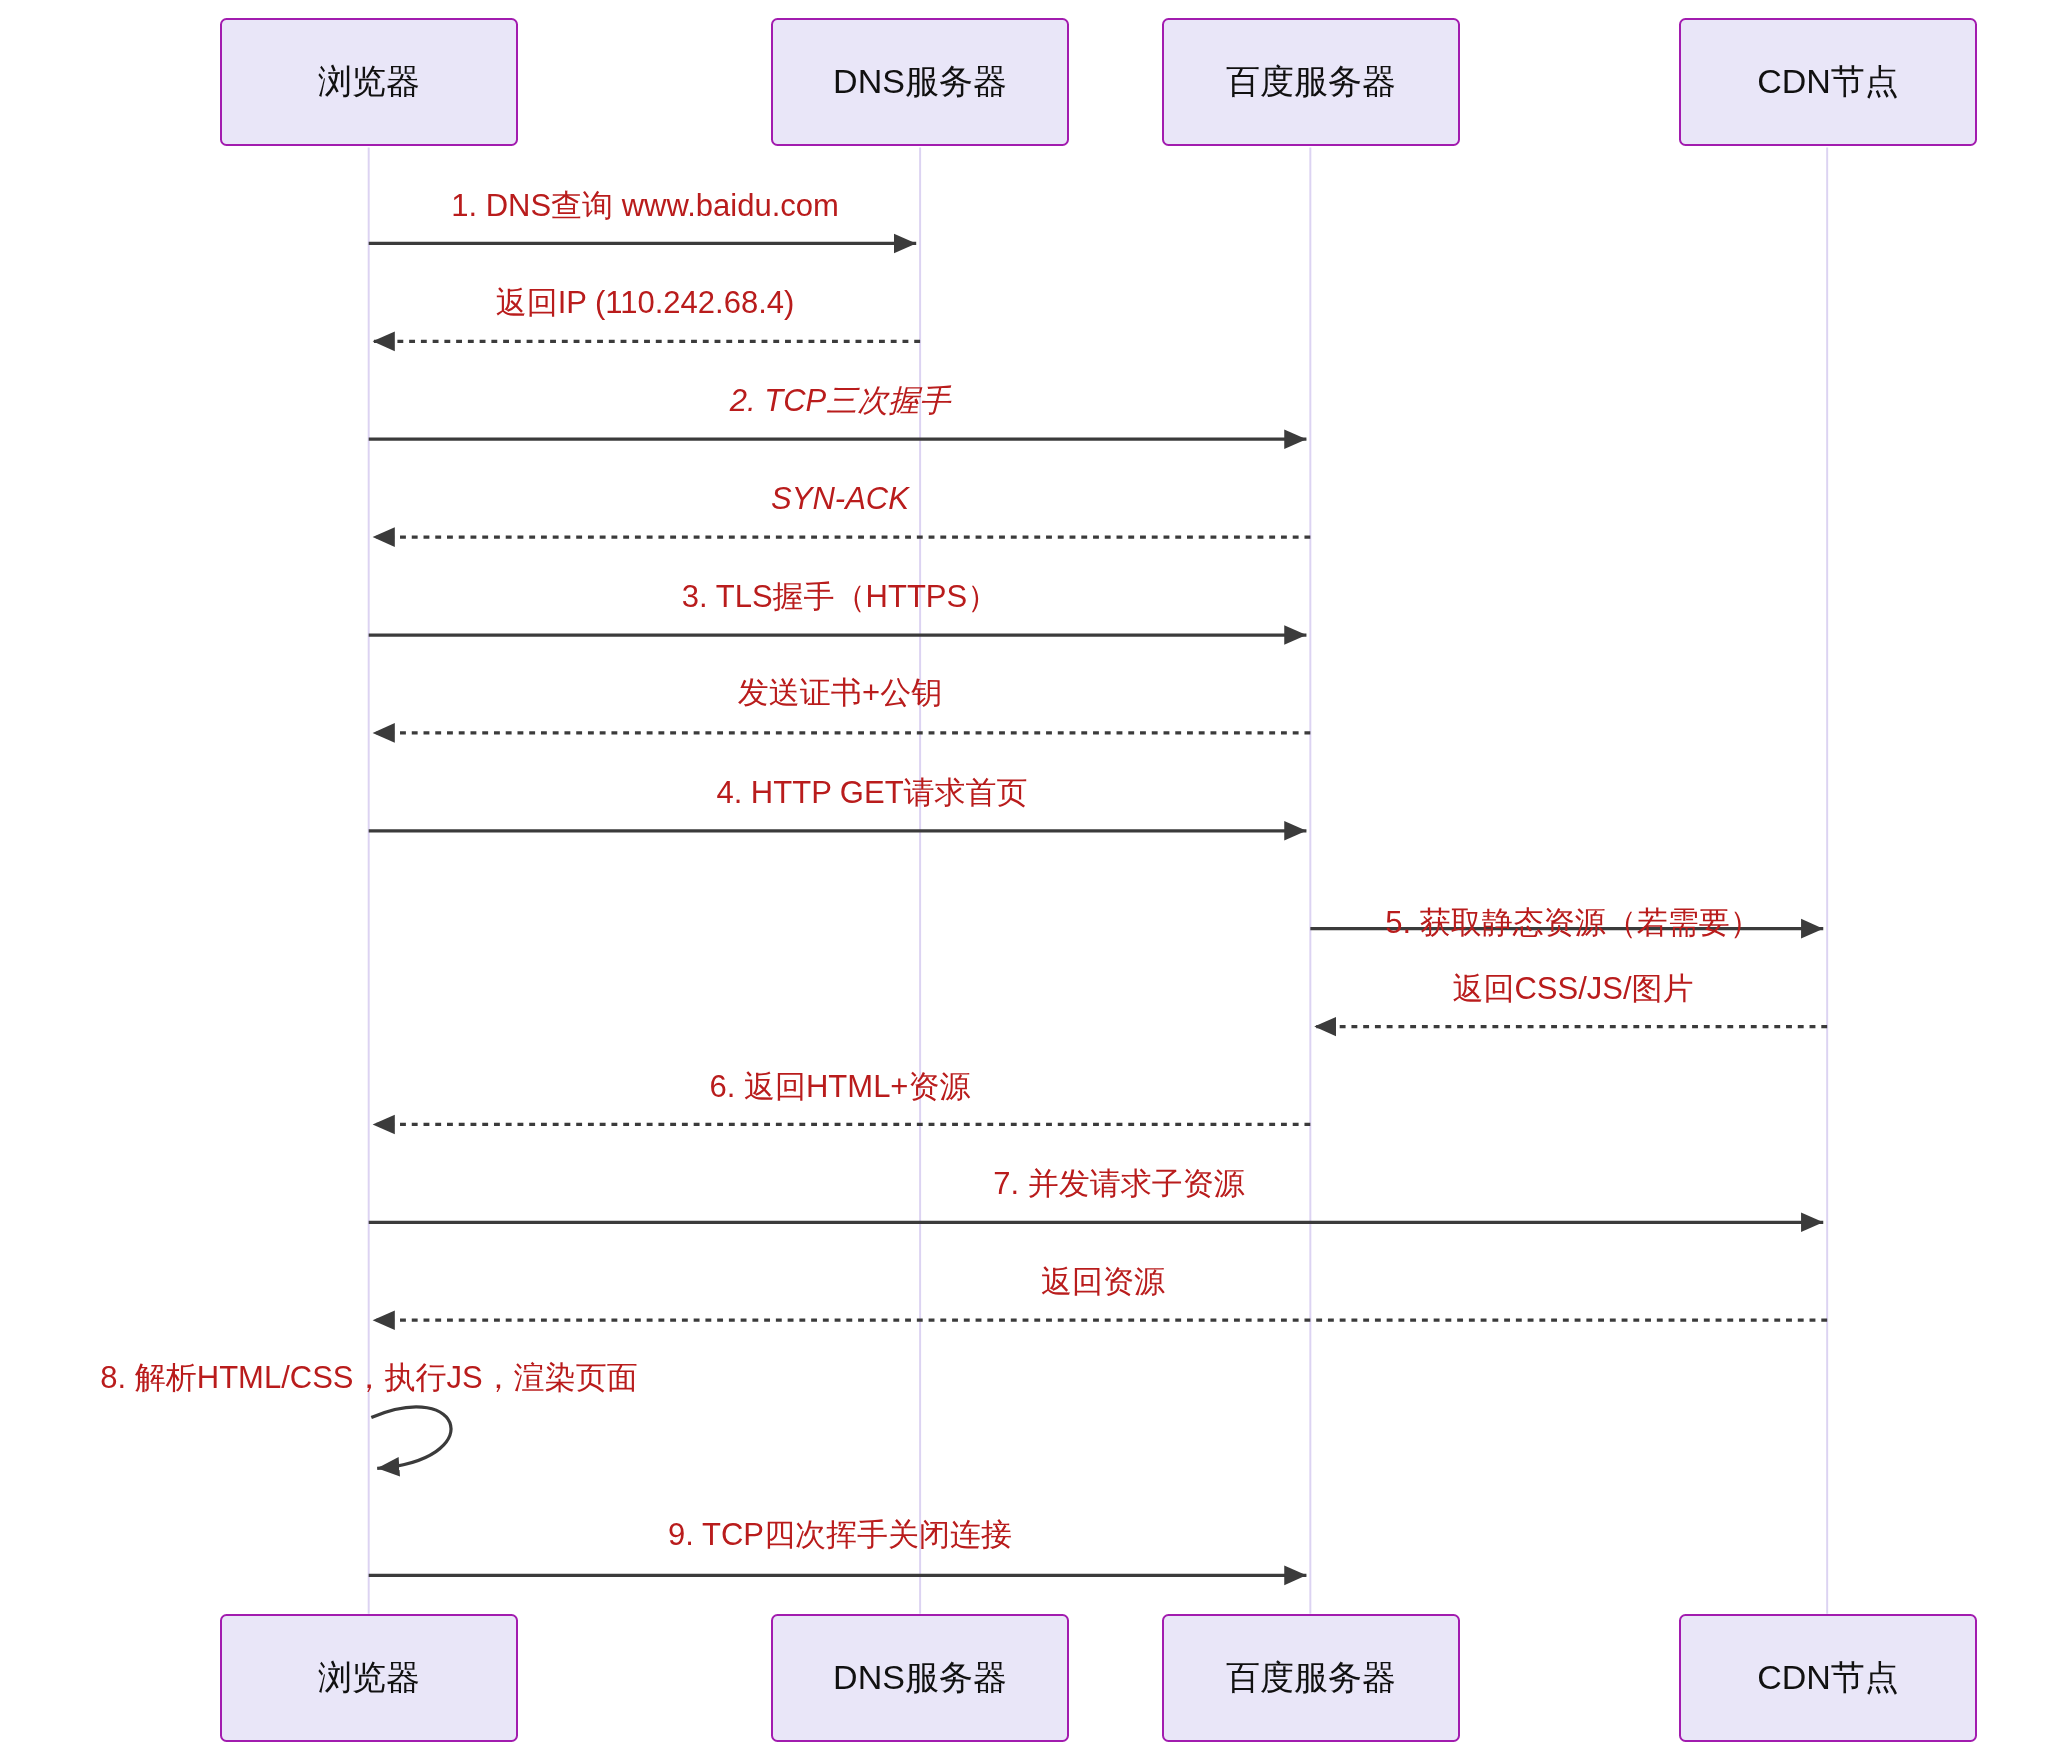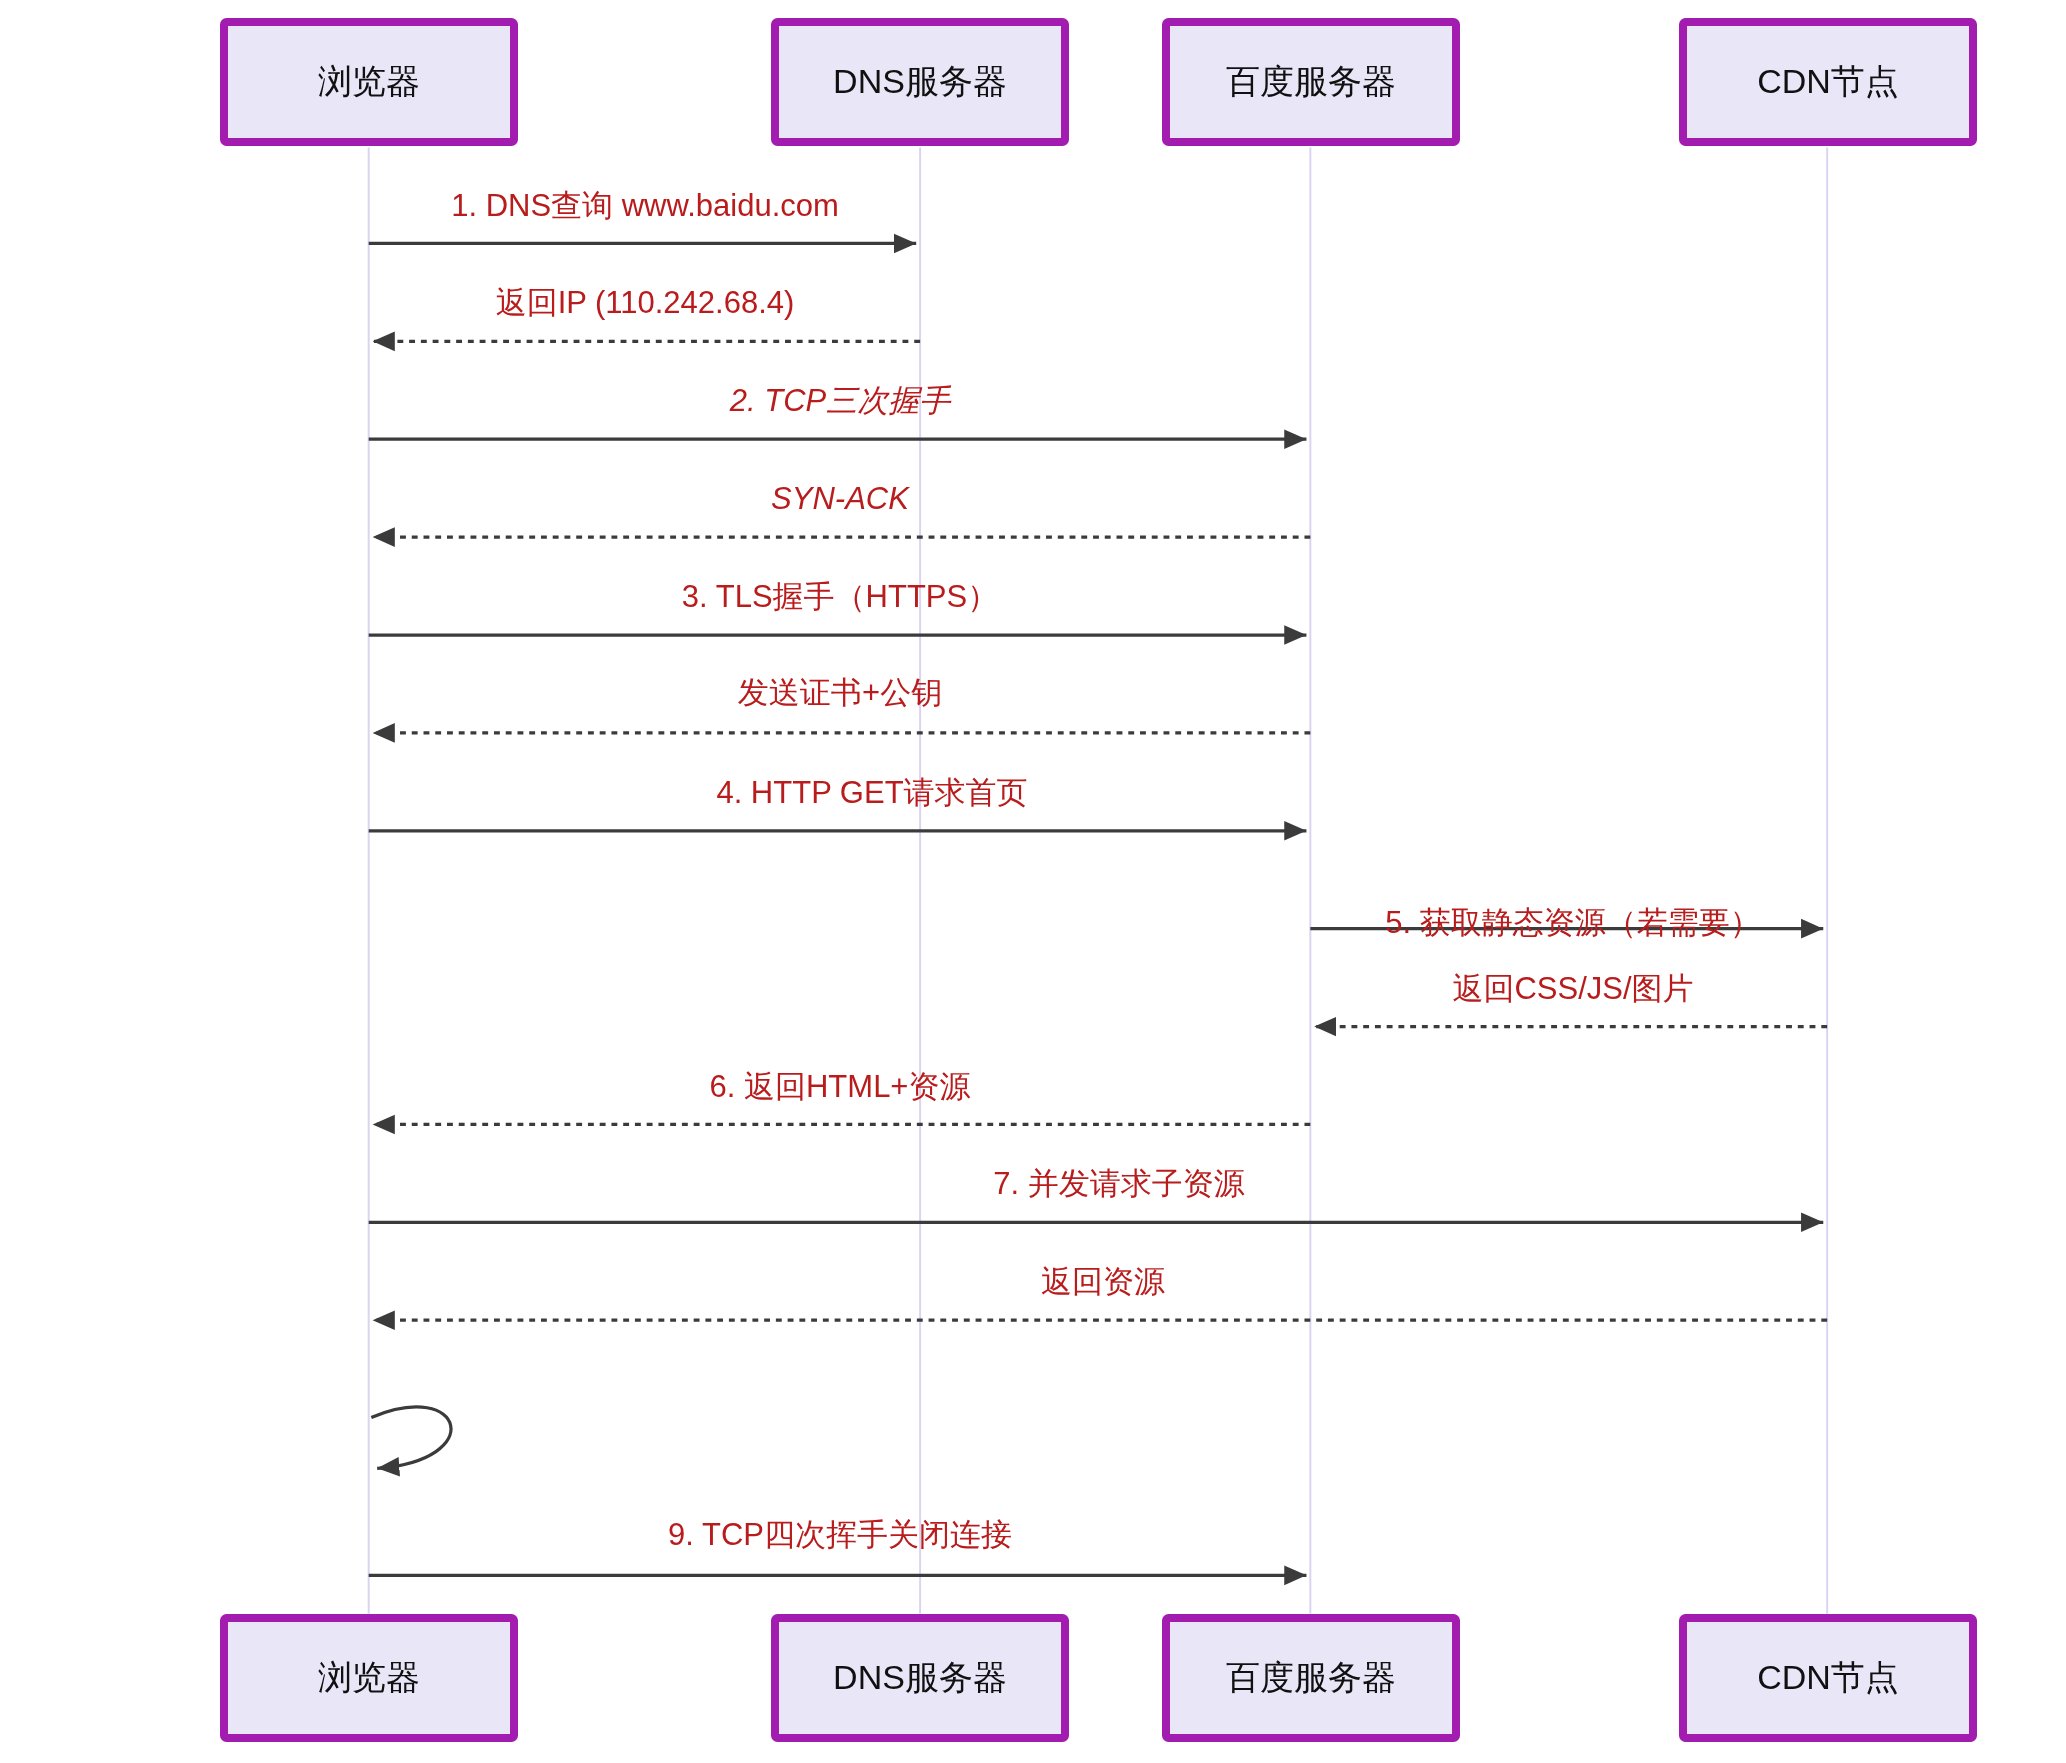--- a/index.html
+++ b/index.html
@@ -21,21 +21,21 @@
     top: 0;
     width: 2066px;
     height: 1764px;
     z-index: 1;
   }
   .actor-box {
     position: absolute;
     width: 298px;
     height: 128px;
     background: #E9E6F8;
-    border: 8px solid #a21caf;
+    border: 2px solid #a21caf;
     border-radius: 6.5px;
     box-sizing: border-box;
     display: flex;
     align-items: center;
     justify-content: center;
     z-index: 2;
   }
   .actor-box .actor-label {
     font-size: 34px;
     color: #111111;
@@ -135,16 +135,17 @@
   <div class="msg-label" style="left:840px; top:401px;font-style:italic;">2. TCP三次握手</div>
   <div class="msg-label" style="left:840px; top:499px;font-style:italic;">SYN-ACK</div>
   <div class="msg-label" style="left:840px; top:597px;">3. TLS握手（HTTPS）</div>
   <div class="msg-label" style="left:840px; top:695px;font-family:Liberation Mono, monospace;">发送证书+公钥</div>
   <div class="msg-label" style="left:840px; top:793px;margin-left:32px;">4. HTTP GET请求首页</div>
   <div class="msg-label" style="left:1573px; top:891px;margin-top:32px;">5. 获取静态资源（若需要）</div>
   <div class="msg-label" style="left:1573px; top:989px;">返回CSS/JS/图片</div>
   <div class="msg-label" style="left:840px; top:1087px;">6. 返回HTML+资源</div>
   <div class="msg-label" style="left:1103px; top:1184px;margin-left:16px;">7. 并发请求子资源</div>
   <div class="msg-label" style="left:1103px; top:1282px;">返回资源</div>
+  <div class="msg-label" style="left:369px;  top:1378px;">8. 解析HTML/CSS，执行JS，渲染页面</div>
   <div class="msg-label" style="left:840px; top:1535px;">9. TCP四次挥手关闭连接</div>
 
 </div>
 
 
 </body></html>

